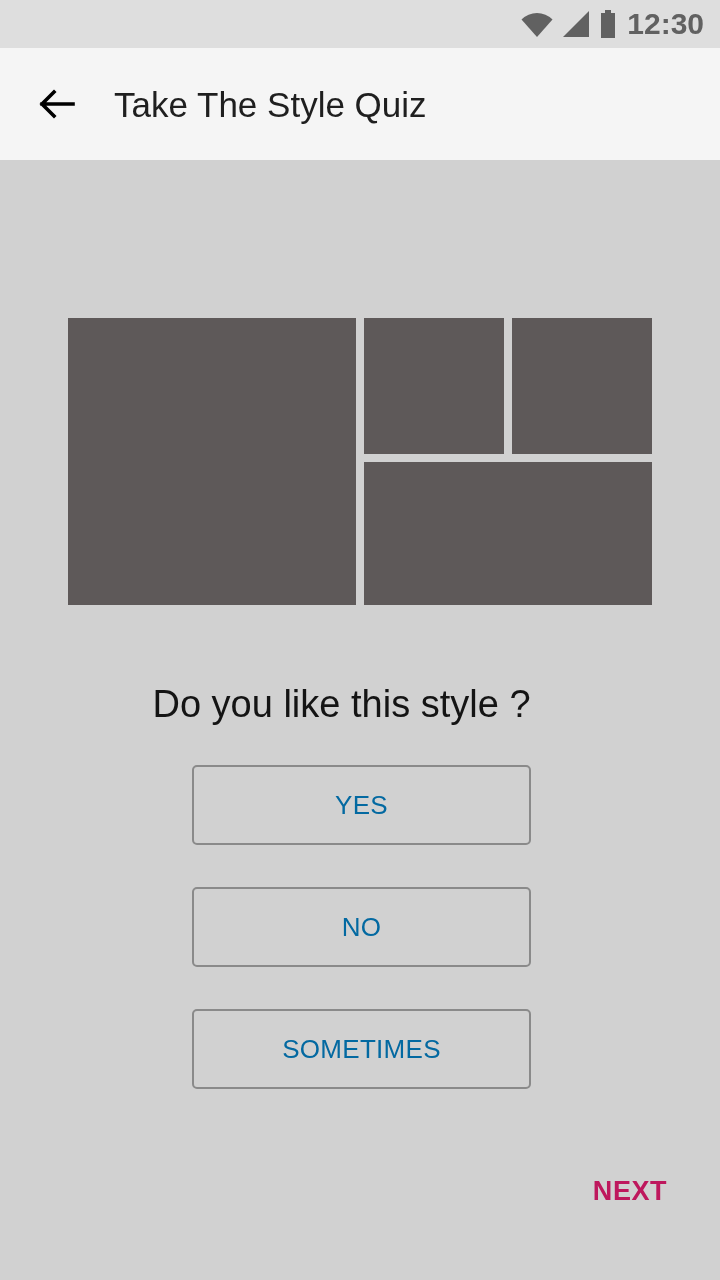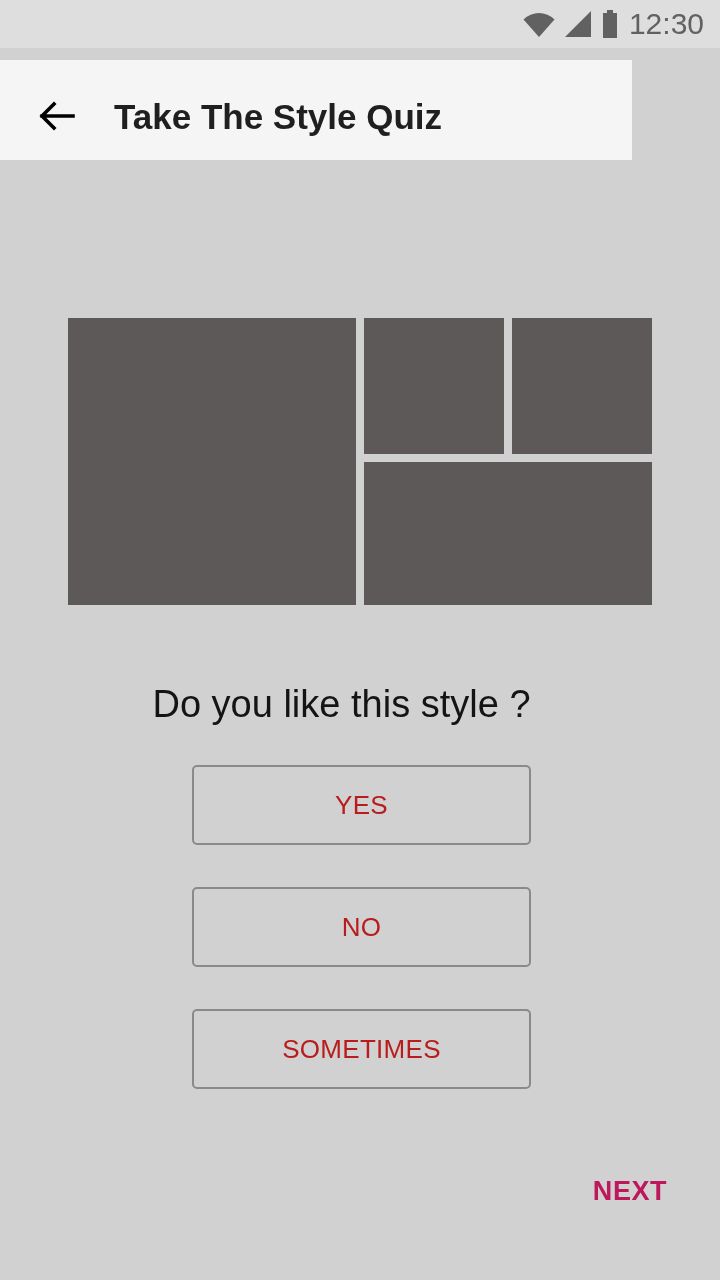--- a/index.html
+++ b/index.html
@@ -23,20 +23,21 @@
   #status-bar {
     position: absolute;
     top: 0; left: 0;
     width: 720px;
     height: 48px;
     background: #dedede;
     display: flex;
     align-items: center;
     justify-content: flex-end;
     padding-right: 16px;
+    font-weight: bold;
   }
   #status-bar .sb-icons {
     display: flex;
     align-items: center;
     gap: 9px;
   }
   .icon-wifi {
     width: 34px;
     height: 26px;
     position: relative;
@@ -49,27 +50,26 @@
     color: #616161;
     letter-spacing: 0px;
     margin-left: 11px;
     line-height: 1;
     font-family: "Liberation Sans", sans-serif;
   }
 
   
   #app-bar {
     position: absolute;
-    top: 60px; left: 0;
-    width: 632px;
+    top: 48px; left: 0;
+    width: 720px;
     height: 112px;
     background: #f5f5f5;
     display: flex;
     align-items: center;
-    font-weight: bold;
   }
   #back-button {
     width: 72px;
     height: 72px;
     margin-left: 20px;
     display: flex;
     align-items: center;
     justify-content: center;
     cursor: pointer;
   }
@@ -140,21 +140,21 @@
 
   
   .option-button {
     position: absolute;
     left: 192px;
     width: 339px;
     height: 80px;
     border: 2px solid #8a8a8a;
     border-radius: 5px;
     background: transparent;
-    color: #b91c1c;
+    color: #0369a1;
     font-size: 26px;
     font-family: "Liberation Sans", sans-serif;
     letter-spacing: 0.3px;
     display: flex;
     align-items: center;
     justify-content: center;
     cursor: pointer;
     outline: none;
   }
   #option-0 { top: 605px; }   

